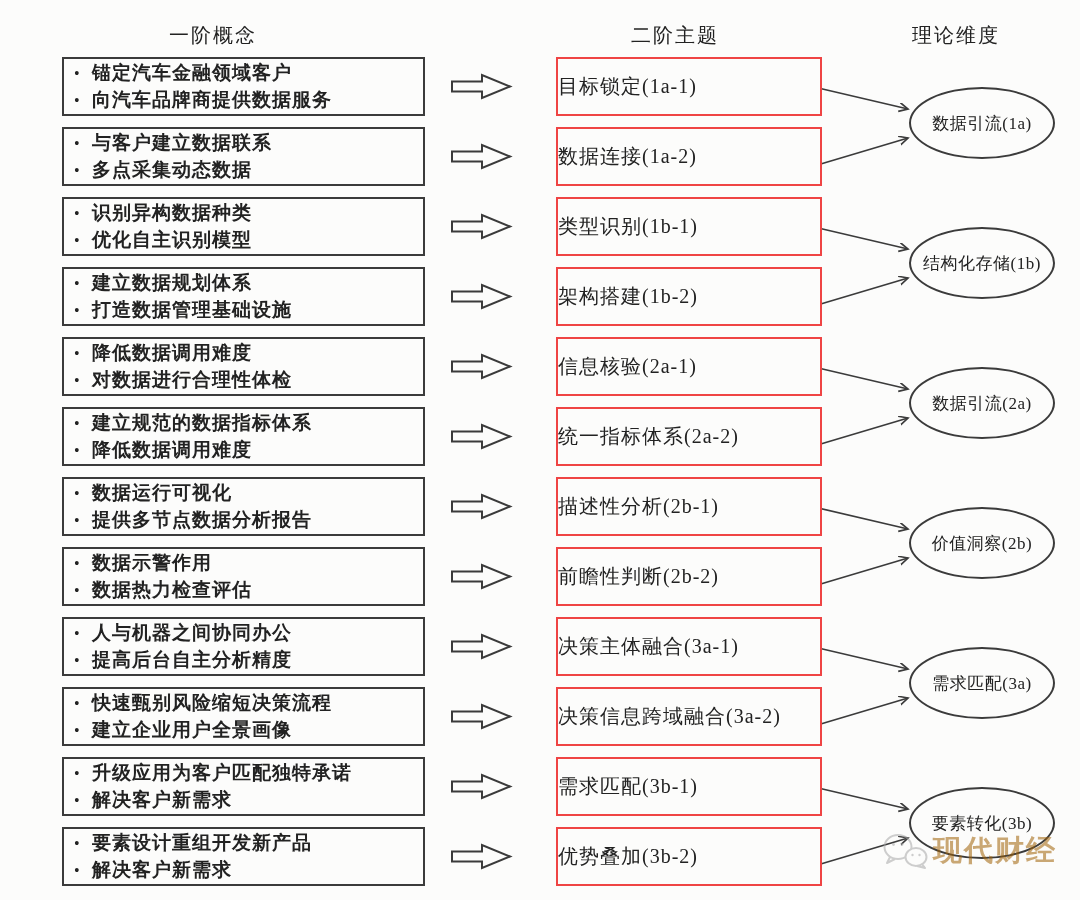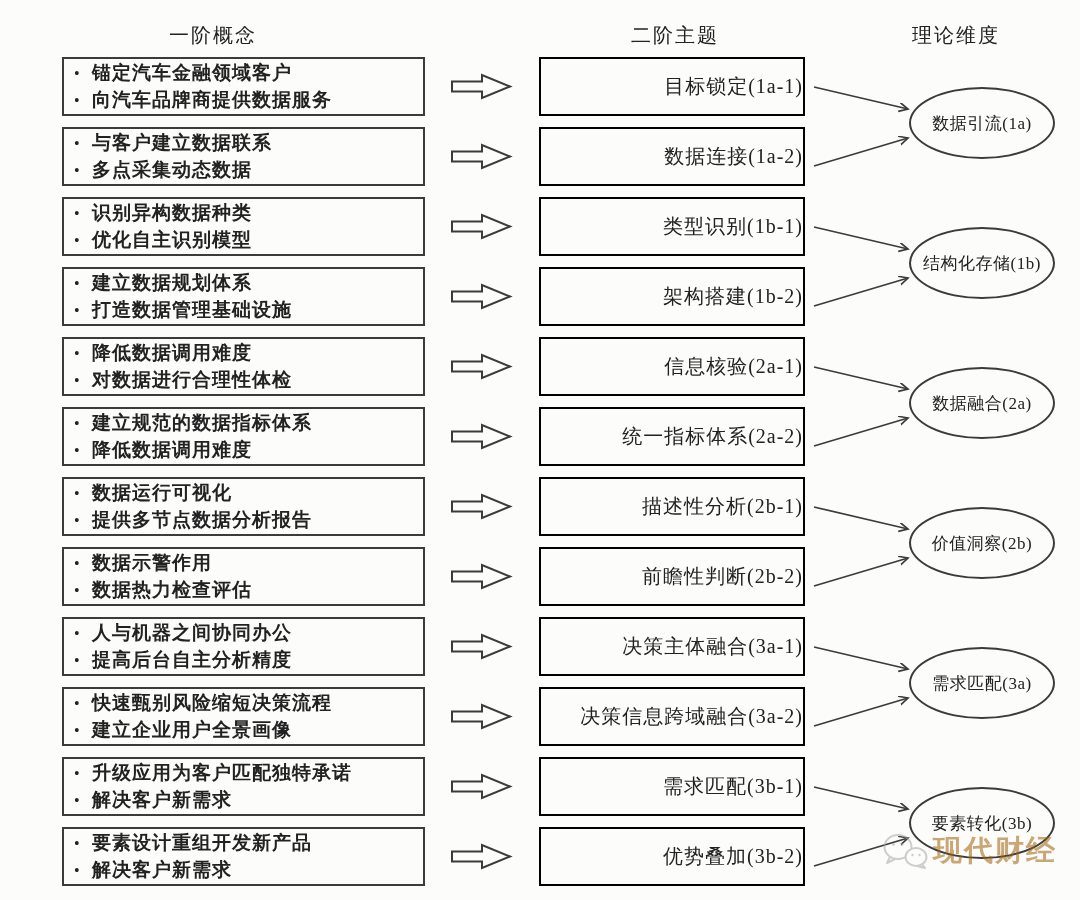--- a/index.html
+++ b/index.html
@@ -25,24 +25,24 @@
     position:absolute;left:62px;top:0;width:363px;height:59px;
     border:2px solid #3b3b3b;box-sizing:border-box;
     background:#fcfcfb;
     display:flex;flex-direction:column;justify-content:center;
     padding-left:10px;
   }
   .concept-line{display:flex;align-items:baseline;font-size:19px;line-height:26px;white-space:nowrap;}
   .bullet{width:18px;font-size:16px;flex:0 0 18px;text-align:left;}
   .concept-text{letter-spacing:1px;font-weight:bold;}
   .theme-box{
-    position:absolute;left:539px;top:0;width:266px;height:59px;
-    border:2px solid #000000;box-sizing:border-box;
+    position:absolute;left:556px;top:0;width:266px;height:59px;
+    border:2px solid #ef4444;box-sizing:border-box;
     background:#fcfcfb;
-    display:flex;align-items:center;justify-content:flex-end;
+    display:flex;align-items:center;justify-content:flex-start;
     font-size:20px;letter-spacing:1px;white-space:nowrap;
   }
   .dimension-ellipse{
     position:absolute;left:909px;width:146px;height:72px;
     border:2px solid #3b3b3b;border-radius:50%;
     box-sizing:border-box;background:#fcfcfb;
     display:flex;align-items:center;justify-content:center;
     font-size:17px;white-space:nowrap;letter-spacing:0.5px;
   }
   .block-arrow{fill:#fcfcfb;stroke:#3b3b3b;stroke-width:2;stroke-linejoin:miter;}
@@ -298,21 +298,21 @@
   <div id="dims-container">
   <div class="dimension-ellipse" style="top: 87px;">
     <span>数据引流(1a)</span>
   </div>
 
   <div class="dimension-ellipse" style="top: 227px;">
     <span>结构化存储(1b)</span>
   </div>
 
   <div class="dimension-ellipse" style="top: 367px;">
-    <span>数据融合(2a)</span>
+    <span>数据引流(2a)</span>
   </div>
 
   <div class="dimension-ellipse" style="top: 507px;">
     <span>价值洞察(2b)</span>
   </div>
 
   <div class="dimension-ellipse" style="top: 647px;">
     <span>需求匹配(3a)</span>
   </div>
 

